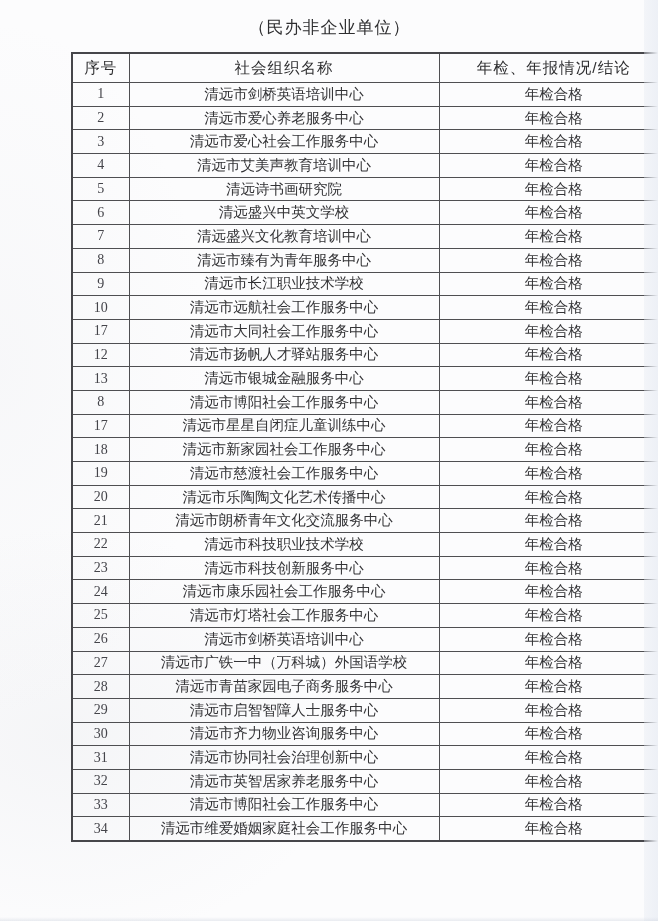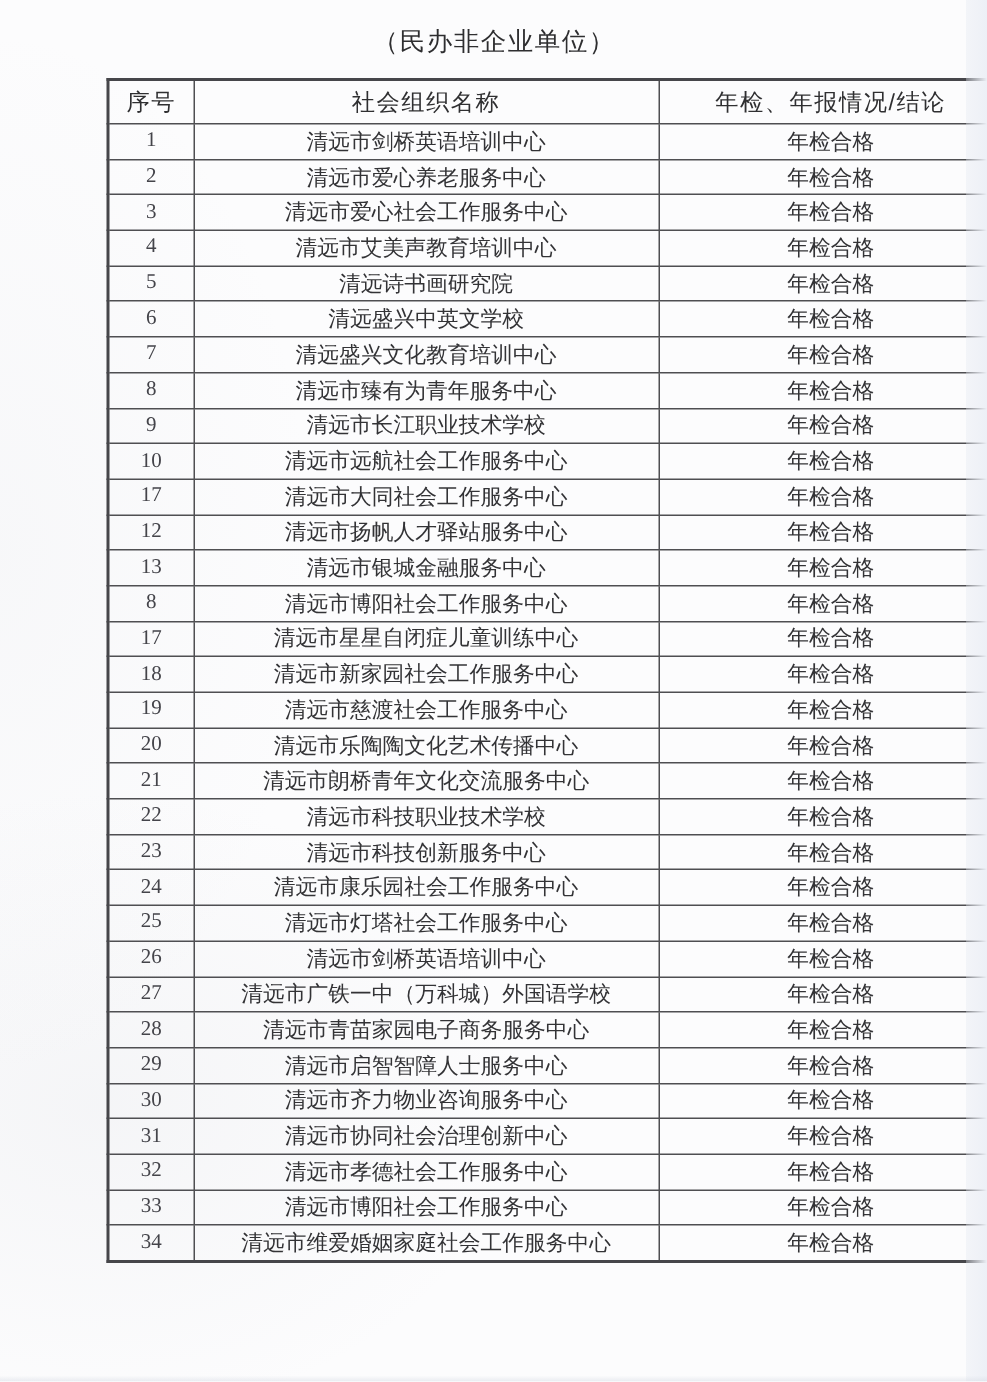--- a/index.html
+++ b/index.html
@@ -240,21 +240,21 @@
         <td data-name="org-name">清远市齐力物业咨询服务中心</td>
         <td data-name="inspection-result">年检合格</td>
       </tr>
       <tr data-name="table-row">
         <td data-name="row-number">31</td>
         <td data-name="org-name">清远市协同社会治理创新中心</td>
         <td data-name="inspection-result">年检合格</td>
       </tr>
       <tr data-name="table-row">
         <td data-name="row-number">32</td>
-        <td data-name="org-name">清远市孝德社会工作服务中心</td>
+        <td data-name="org-name">清远市英智居家养老服务中心</td>
         <td data-name="inspection-result">年检合格</td>
       </tr>
       <tr data-name="table-row">
         <td data-name="row-number">33</td>
         <td data-name="org-name">清远市博阳社会工作服务中心</td>
         <td data-name="inspection-result">年检合格</td>
       </tr>
       <tr data-name="table-row">
         <td data-name="row-number">34</td>
         <td data-name="org-name">清远市维爱婚姻家庭社会工作服务中心</td>

